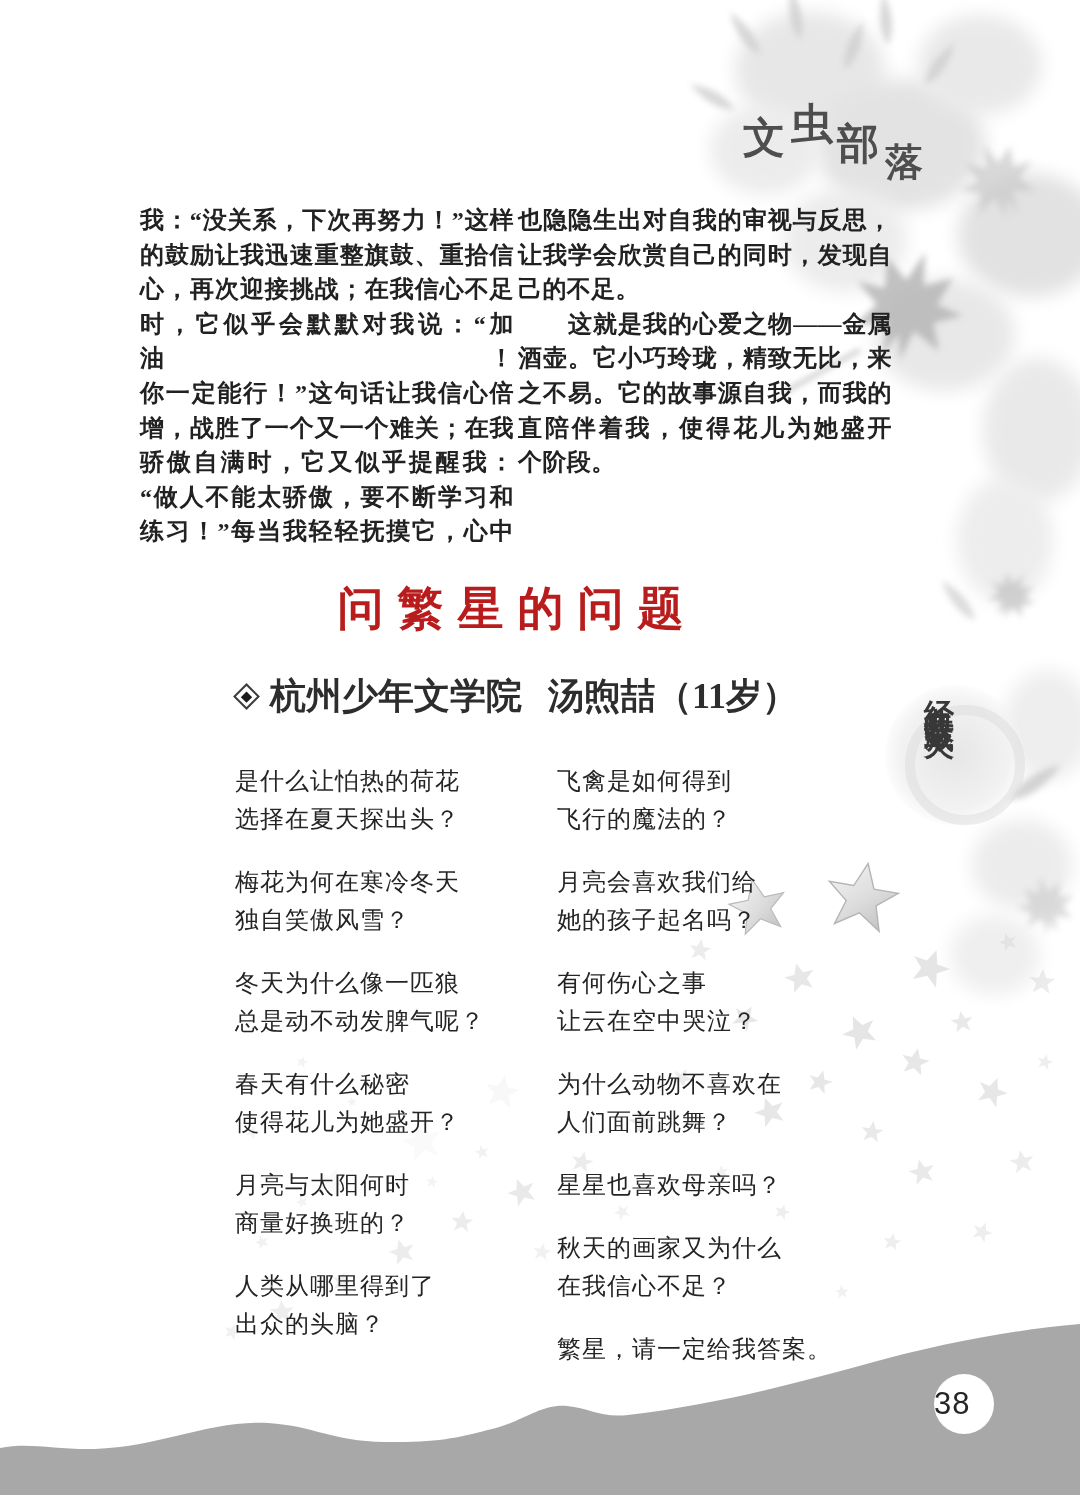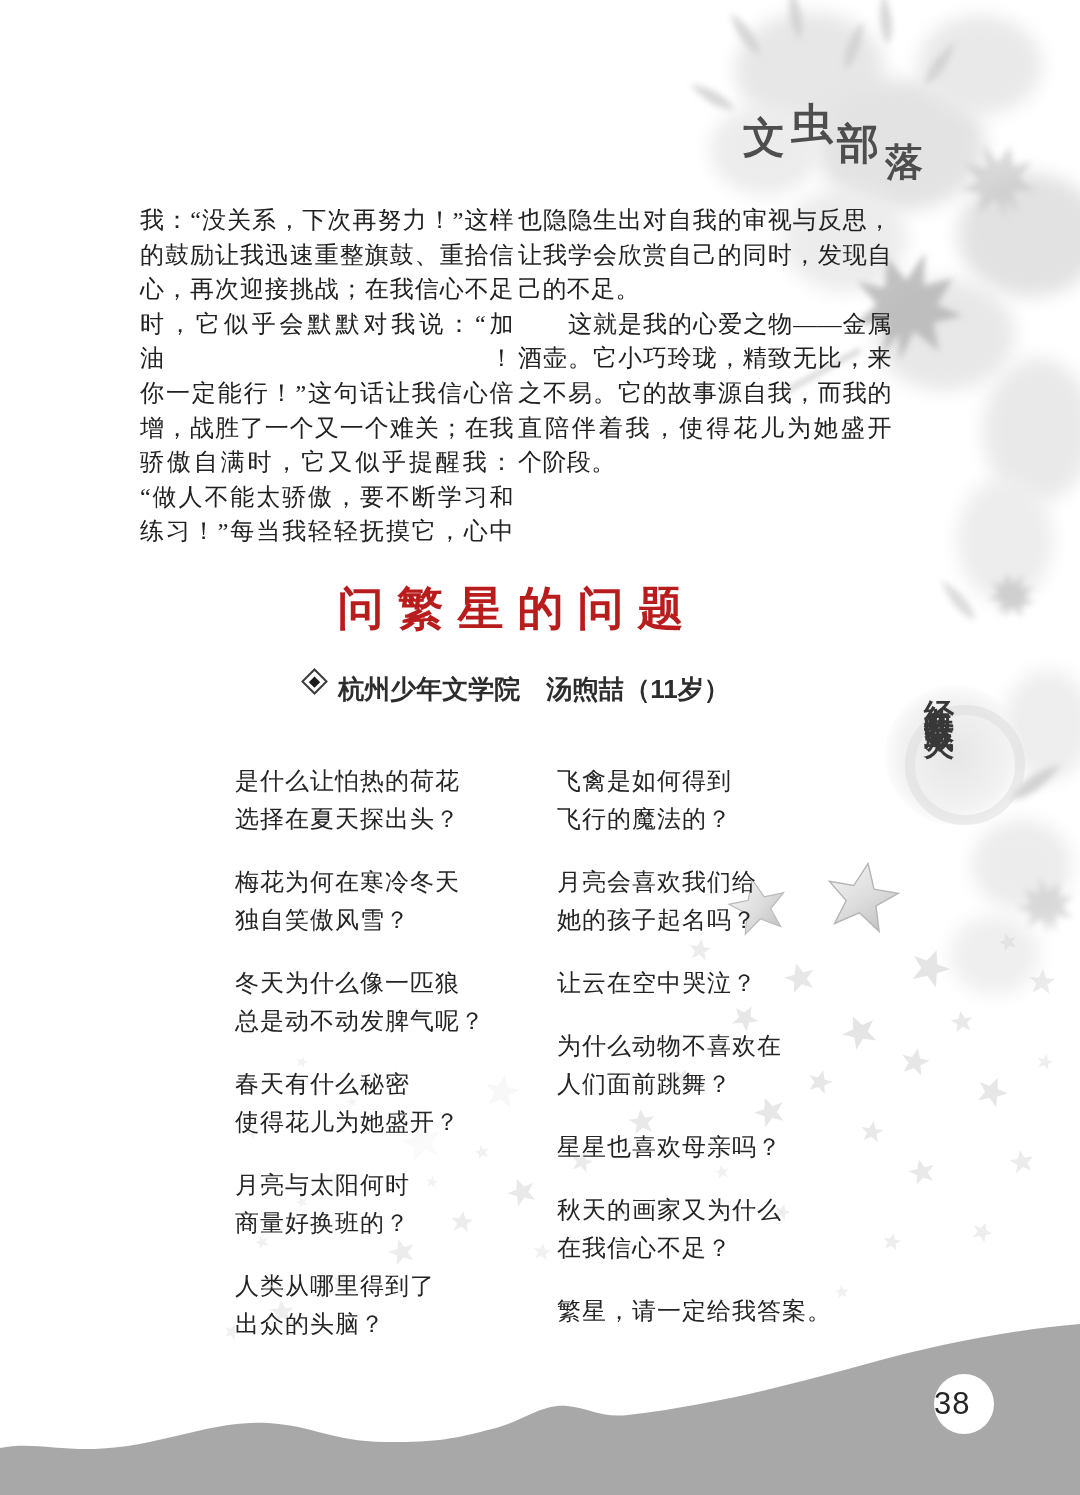--- a/index.html
+++ b/index.html
@@ -25,35 +25,35 @@
   .lc4{left:150px;top:48px;font-size:38px;}
 
   
   .essay-col{
     position:absolute;top:203px;width:374px;
     font-size:24px;line-height:34.6px;color:#212121;
     letter-spacing:0.4px;z-index:2;
   }
   .essay-left{left:140px;}
   .essay-right{left:518px;}
-  .eline{white-space:nowrap;}
+  .eline{white-space:nowrap;font-weight:bold;}
   .eline.just{text-align:justify;text-align-last:justify;white-space:normal;}
   .eline.end{text-align:left;text-align-last:left;}
 
   
   .poem-title{
     left:140px;top:578px;width:755px;text-align:center;z-index:2;
     font-family:"DejaVu Sans","Liberation Sans",sans-serif;
     font-size:46px;font-weight:800;color:#b91c1c;letter-spacing:14px;
   }
   .author-row{
     left:140px;top:672px;width:755px;z-index:2;
-    display:flex;justify-content:center;
-    font-family:Liberation Sans, sans-serif;
-    font-size:26px;font-weight:700;color:#2d2d2d;
+    display:flex;justify-content:center;align-items:center;
+    font-family:Liberation Serif, serif;
+    font-size:36px;font-weight:700;color:#2d2d2d;
   }
   .bullet{
     width:15px;height:15px;border:2px solid #3c3c3c;transform:rotate(45deg);
     display:inline-flex;align-items:center;justify-content:center;
     margin-right:14px;flex:0 0 auto;background:#fff;
   }
   .bullet-inner{width:8px;height:8px;background:#1c1c1c;}
   .author-school{margin-right:26px;}
 
   
@@ -269,20 +269,21 @@
 <div class="poem-col poem-right">
   <div class="stanza">
     <div class="pline">飞禽是如何得到</div>
     <div class="pline">飞行的魔法的？</div>
   </div>
   <div class="stanza">
     <div class="pline">月亮会喜欢我们给</div>
     <div class="pline">她的孩子起名吗？</div>
   </div>
   <div class="stanza">
+    <div class="pline">有何伤心之事</div>
     <div class="pline">让云在空中哭泣？</div>
   </div>
   <div class="stanza">
     <div class="pline">为什么动物不喜欢在</div>
     <div class="pline">人们面前跳舞？</div>
   </div>
   <div class="stanza">
     <div class="pline">星星也喜欢母亲吗？</div>
   </div>
   <div class="stanza">

